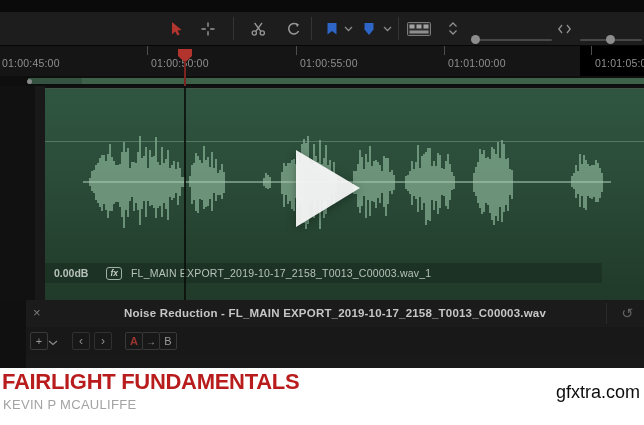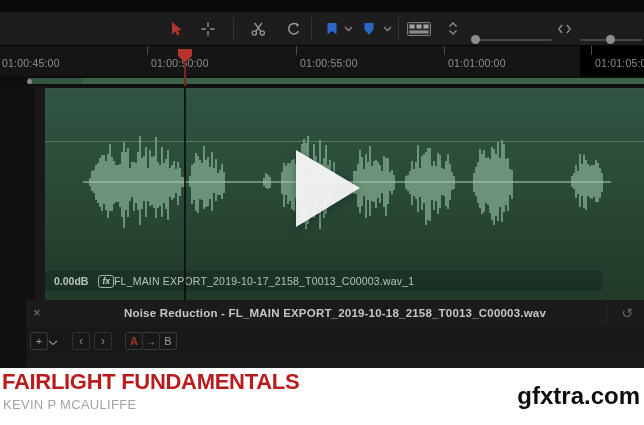--- a/index.html
+++ b/index.html
@@ -26,26 +26,26 @@
   #overview-bar-bright{position:absolute;left:82px;top:2px;width:562px;height:6px;background:#3e614a;}
   #overview-dot{position:absolute;left:27px;top:2.5px;width:5px;height:5px;border-radius:50%;background:#8a8a8a;}
 
   
   #editor{left:0;top:86px;width:644px;height:214px;background:#111;}
   #editor-gutter{position:absolute;left:35px;top:0;width:10px;height:214px;background:#191919;}
   #clip{position:absolute;left:45px;top:2px;width:599px;height:212px;
         background:linear-gradient(#2f5541 0%,#2a4b38 45%,#24402e 78%,#213a2a 100%);
         border-top:1px solid rgba(255,255,255,.14);}
   #wave-svg{position:absolute;left:0;top:0;}
-  #clip-label-strip{position:absolute;left:0;bottom:10px;width:557px;height:20px;
+  #clip-label-strip{position:absolute;left:0;bottom:18px;width:557px;height:20px;
         background:rgba(0,0,0,.18);display:flex;align-items:center;color:#b7c2ba;font-size:10.5px;}
   #gain-label{margin-left:9px;font-weight:bold;}
-  #fx-badge{margin-left:10px;border:1px solid #9fb0a5;border-radius:3px;padding:0 3px;
+  #fx-badge{margin-left:18px;border:1px solid #9fb0a5;border-radius:3px;padding:0 3px;
         font-size:8.5px;font-style:italic;font-weight:bold;line-height:11px;color:#c3cec6;}
-  #clip-filename{letter-spacing:.2px;white-space:nowrap;text-align:right;}
+  #clip-filename{margin-left:9px;letter-spacing:.2px;white-space:nowrap;text-align:right;}
 
   
   #playhead-marker{left:178px;top:49px;}
   #playhead-line-ruler{left:184px;top:61px;width:2px;height:25px;background:#7c241f;}
   #playhead-line-clip{left:184px;top:86px;width:2px;height:214px;background:rgba(8,13,9,.82);}
 
   
   #play-overlay{left:292px;top:148px;filter:drop-shadow(0 2px 5px rgba(0,0,0,.35));}
 
   
@@ -70,21 +70,21 @@
   #ab-group{display:flex;margin-left:14px;}
   #ab-group .pc-box{border-color:#383838;margin-left:-1px;}
   #ab-a{color:#9c3530;font-weight:bold;}
   #ab-arrow{font-size:10px;}
 
   
   #footer{left:0;top:368px;width:644px;height:57px;background:#ffffff;}
   #footer-title{position:absolute;left:2px;top:1px;font-size:22px;font-weight:bold;
         color:#b91c1c;letter-spacing:-.3px;}
   #footer-author{position:absolute;left:3px;top:29px;font-size:13px;color:#a3a3a3;letter-spacing:.3px;}
-  #footer-watermark{position:absolute;right:4px;top:14px;font-size:24px;font-weight:bold;color:#0d0d0d;}
+  #footer-watermark{position:absolute;right:4px;top:14px;font-size:18px;font-weight:normal;color:#0d0d0d;}
 </style>
 </head>
 <body>
 
 <div class="abs" id="top-black"></div>
 
 <div class="abs" id="toolbar">
 
   <span class="tb-icon" style="left:166px;width:20px;">
     <svg width="14" height="16" viewBox="0 0 14 16">
@@ -398,21 +398,21 @@
 <div class="abs" id="play-overlay">
   <svg width="72" height="82" viewBox="0 0 72 82">
       <path d="M4 2 L68 40 L4 79 Z" fill="rgba(250,250,250,0.93)"></path>
     </svg>
 </div>
 
 <div class="abs" id="panel">
   <div id="panel-inner">
     <div id="panel-header">
       <span id="panel-close">×</span>
-      <div id="panel-title">Noise Reduction - FL_MAIN EXPORT_2019-10-18_2158_T0013_C00003.wav</div>
+      <div id="panel-title">Noise Reduction - FL_MAIN EXPORT_2019-10-17_2158_T0013_C00003.wav</div>
       <div id="panel-header-divider"></div>
       <span id="panel-reset">↺</span>
     </div>
     <div id="panel-controls">
       <span class="pc-box" id="preset-add">+</span>
       <span id="preset-chevron">
         <svg width="10" height="6" viewBox="0 0 10 6" fill="none">
             <path d="M1 1 L5 4.5 L9 1" stroke="#8a8a8a" stroke-width="1.2"></path>
           </svg>
       </span>

